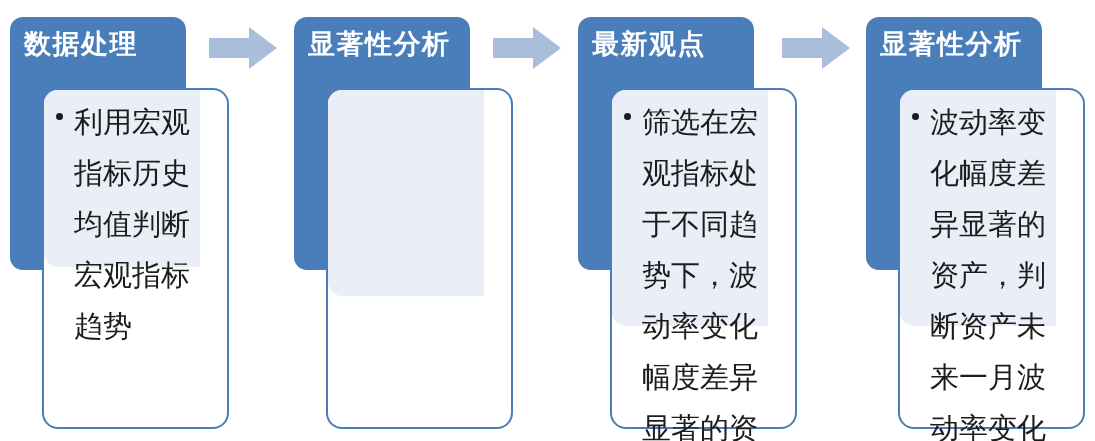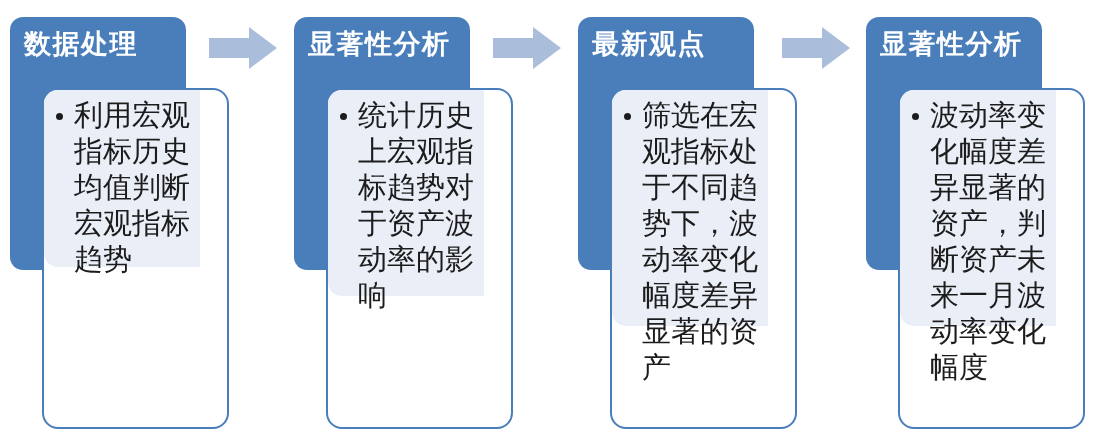--- a/index.html
+++ b/index.html
@@ -81,21 +81,21 @@
   .stage-text-bg.h7 { height: 236px; }
 
   
   .stage-text {
     position: absolute;
     left: 46px;
     top: 97px;
     width: 168px;
     color: #1c1c1c;
     font-size: 29px;
-    line-height: 36px;
+    line-height: 51px;
     font-family: "Liberation Serif", "DejaVu Serif", serif;
     display: flex;
     align-items: flex-start;
   }
   .bullet {
     display: inline-block;
     width: 7px;
     height: 7px;
     min-width: 7px;
     border-radius: 50%;
@@ -139,24 +139,20 @@
       <path d="M0 11 L40 11 L40 0 L68 21 L40 42 L40 31 L0 31 Z" fill="#aabedc"></path>
     </svg>
   </div>
 
   <div class="stage" style="left:294px;">
     <div class="stage-header">
       <div class="stage-title">显著性分析</div>
     </div>
     <div class="stage-body"></div>
     <div class="stage-text-bg h6"></div>
-    <div class="stage-text">
-      <span class="bullet"></span>
-      <span class="stage-text-body">统计历史上宏观指标趋势对于资产波动率的影响</span>
-    </div>
   </div>
 
   <div class="arrow" style="left:493px;">
     <svg width="68" height="42" viewBox="0 0 68 42">
       <path d="M0 11 L40 11 L40 0 L68 21 L40 42 L40 31 L0 31 Z" fill="#aabedc"></path>
     </svg>
   </div>
 
   <div class="stage" style="left:578px;">
     <div class="stage-header">

